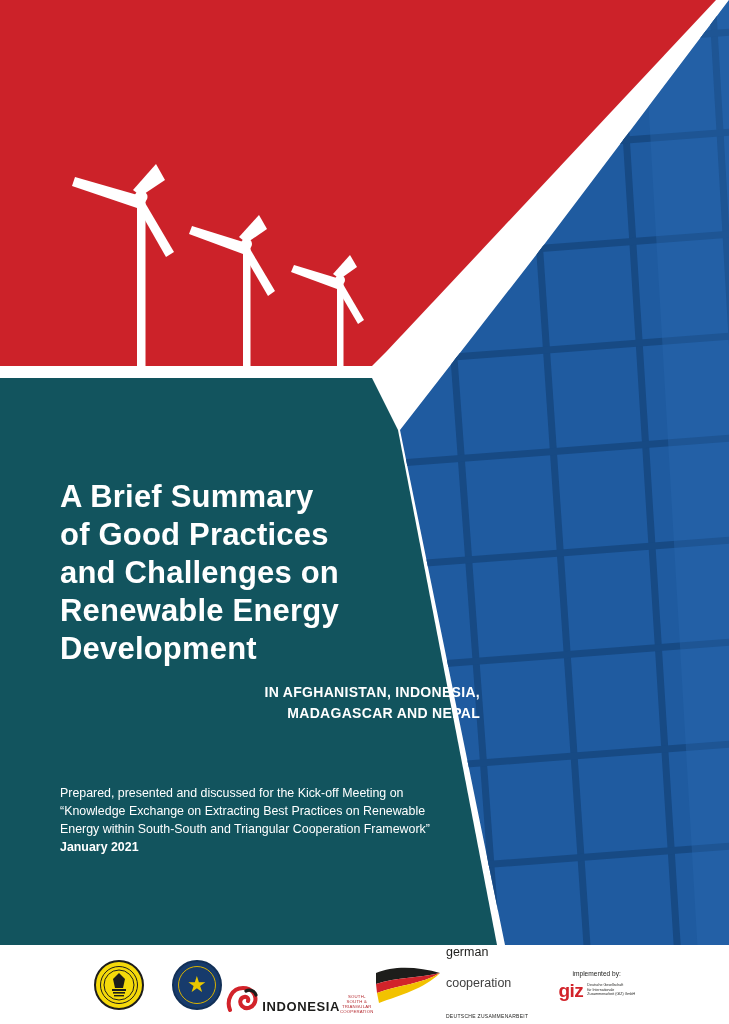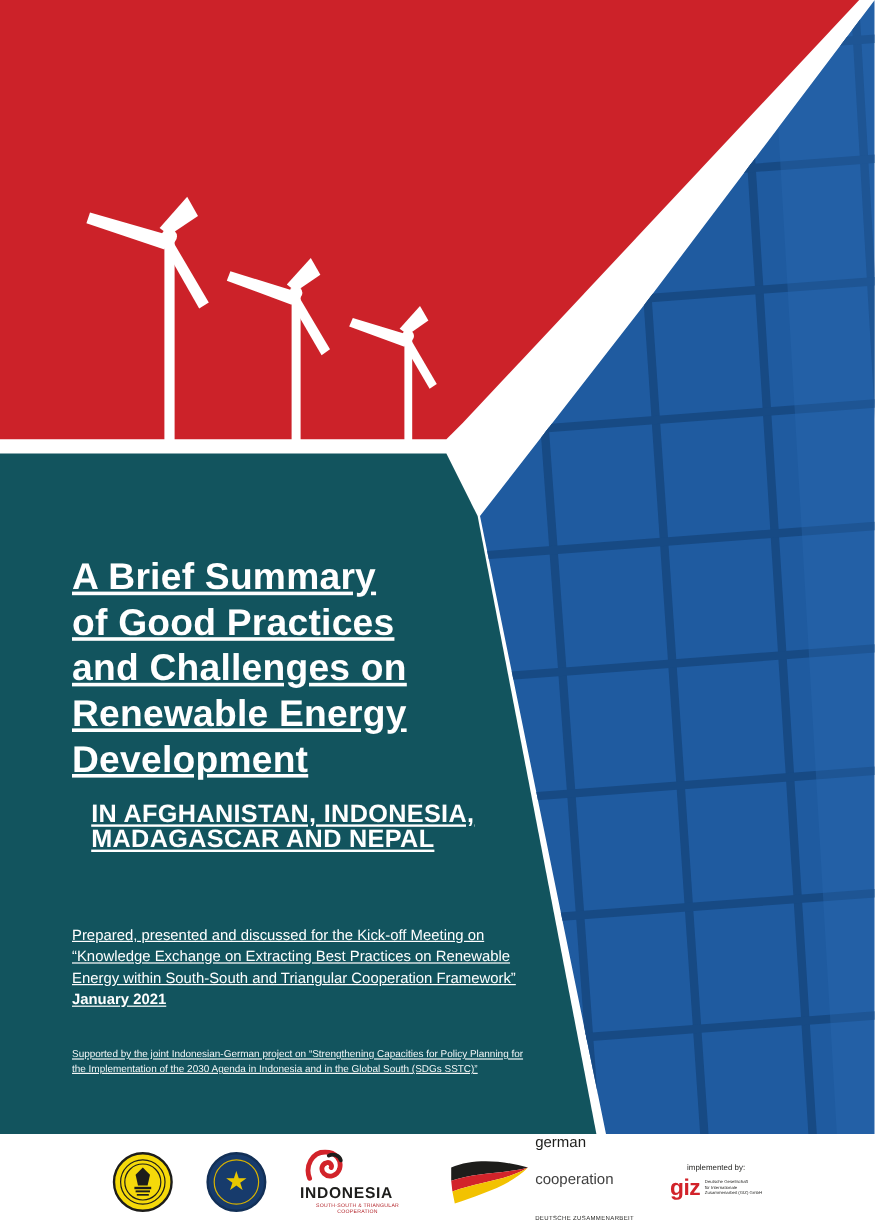--- a/index.html
+++ b/index.html
@@ -28,40 +28,40 @@
     overflow: hidden;
   }
   .art svg {
     display: block;
   }
 
   
   .content {
     position: absolute;
     left: 60px;
-    top: 462px;
+    top: 478px;
     width: 420px;
     color: #ffffff;
-    text-decoration: underline;
   }
   .main-title {
     font-size: 31px;
     line-height: 38px;
     font-weight: bold;
     letter-spacing: 0.2px;
     margin: 0 0 14px 0;
     white-space: pre-line;
   }
   .subtitle {
-    font-size: 21px;
+    font-size: 14px;
     line-height: 21px;
     font-weight: bold;
     letter-spacing: 0.3px;
-    margin: 16px;
+    margin: 0;
     white-space: pre-line;
+    text-align: right;
   }
   .meeting-block {
     margin-top: 60px;
     font-size: 12.4px;
     line-height: 18px;
     font-weight: normal;
   }
   .meeting-line {
     margin: 0;
   }
@@ -132,22 +132,22 @@
   }
   .star {
     font-size: 22px;
     line-height: 22px;
     color: #1d1d1b;
   }
   .star.gold { color: #e9c700; }
 
   .indonesia-logo {
     display: flex;
-    flex-direction: column;
-    align-items: flex-start;
+    flex-direction: row;
+    align-items: flex-end;
     justify-content: center;
     width: 96px;
   }
   .indonesia-mark {
     width: 40px;
     height: 26px;
     position: relative;
     margin-bottom: 2px;
   }
   .indonesia-text {
@@ -306,22 +306,20 @@
     <h2 class="subtitle">IN AFGHANISTAN, INDONESIA,
 MADAGASCAR AND NEPAL</h2>
 
     <div class="meeting-block">
       <p class="meeting-line">Prepared, presented and discussed for the Kick-off Meeting on</p>
       <p class="meeting-line">“Knowledge Exchange on Extracting Best Practices on Renewable</p>
       <p class="meeting-line">Energy within South-South and Triangular Cooperation Framework”</p>
       <p class="meeting-date">January 2021</p>
     </div>
 
-    <div class="support-note">Supported by the joint Indonesian-German project on “Strengthening Capacities for Policy Planning for
-the Implementation of the 2030 Agenda in Indonesia and in the Global South (SDGs SSTC)”</div>
   </div>
 
   <div class="footer">
 
     <div class="logo">
       <div class="logo-emblem">
         <div class="seal-outer"></div>
         <div class="seal-inner">
           <svg width="34" height="34" viewBox="0 0 34 34" xmlns="http://www.w3.org/2000/svg">
             <circle cx="17" cy="17" r="15" fill="none" stroke="#1d1d1b" stroke-width="1"></circle>

